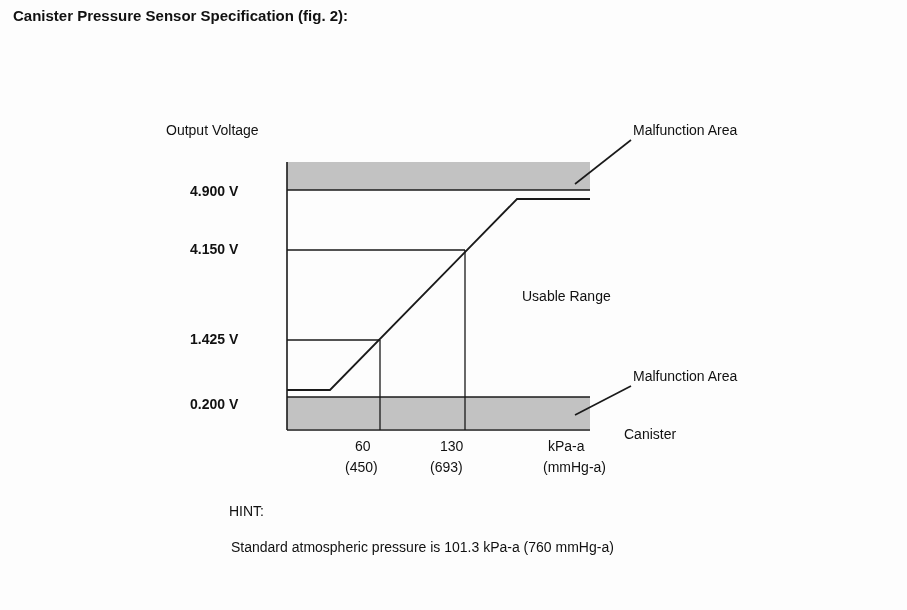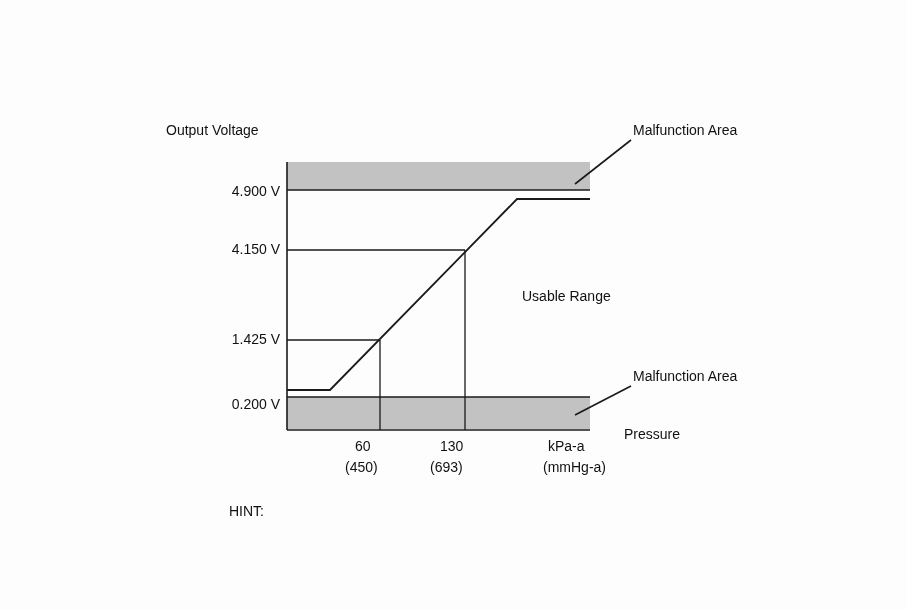--- a/index.html
+++ b/index.html
@@ -1,31 +1,32 @@
 <!DOCTYPE html>
 <html><head>
 <meta charset="utf-8">
 <style>
   html,body{margin:0;padding:0;background:#fff;}
   .page{position:relative;width:907px;height:610px;background:#fdfdfd;overflow:hidden;
         font-family:"Liberation Sans",sans-serif;color:#111;}
   .chart-svg{position:absolute;left:0;top:0;}
   .title{position:absolute;left:13px;top:7px;font-size:15px;font-weight:bold;white-space:nowrap;}
   .lbl{position:absolute;font-size:14px;line-height:1.2;white-space:nowrap;}
-  .right{text-align:right;}
+  .right{font-weight:bold;}
   .center{text-align:left;white-space:nowrap;}
   .ln{stroke-width:1.6;}
   .thin{stroke-width:1.3;}
   .curve{fill:none;stroke-width:1.8;}
 </style>
 </head>
 <body>
 
 <div class="page">
 
+  <div class="title">Canister Pressure Sensor Specification (fig. 2):</div>
 
   <svg class="chart-svg" width="907" height="610" xmlns="http://www.w3.org/2000/svg">
 
     <rect x="287" y="162" width="303" height="28" fill="#c2c2c2"></rect>
     <rect x="287" y="397" width="303" height="32" fill="#c2c2c2"></rect>
 
     <line x1="287" y1="162" x2="287" y2="430" class="ln" stroke="#1a1a1a"></line>
     <line x1="287" y1="430" x2="590" y2="430" class="ln" stroke="#1a1a1a"></line>
 
     <line x1="287" y1="190" x2="590" y2="190" class="ln" stroke="#1a1a1a"></line>
@@ -36,32 +37,33 @@
     <line x1="380" y1="340" x2="380" y2="430" class="thin" stroke="#1a1a1a"></line>
     <line x1="465" y1="250" x2="465" y2="430" class="thin" stroke="#1a1a1a"></line>
 
     <polyline points="287,390 330,390 517,199 590,199" class="curve" stroke="#1a1a1a"></polyline>
 
     <line x1="631" y1="140" x2="575" y2="184" class="ln" stroke="#1a1a1a"></line>
     <line x1="631" y1="386" x2="575" y2="415" class="ln" stroke="#1a1a1a"></line>
   </svg>
 
   <div class="lbl" style="left:166px;top:122px;">Output Voltage</div>
-  <div class="lbl" style="left:624px;top:426px;">Pressure</div>
+  <div class="lbl" style="left:624px;top:426px;">Canister</div>
   <div class="lbl" style="left:484px;top:288px;margin-left:38px;">Usable Range</div>
   <div class="lbl" style="left:633px;top:122px;">Malfunction Area</div>
   <div class="lbl" style="left:633px;top:368px;">Malfunction Area</div>
 
   <div class="lbl right" style="left:190px;top:183px;width:90px;">4.900 V</div>
   <div class="lbl right" style="left:190px;top:241px;width:90px;">4.150 V</div>
   <div class="lbl right" style="left:190px;top:331px;width:90px;">1.425 V</div>
   <div class="lbl right" style="left:190px;top:396px;width:90px;">0.200 V</div>
 
   <div class="lbl center" style="left:355px;top:438px;width:50px;">60</div>
   <div class="lbl center" style="left:345px;top:459px;width:70px;">(450)</div>
   <div class="lbl center" style="left:440px;top:438px;width:50px;">130</div>
   <div class="lbl center" style="left:430px;top:459px;width:70px;">(693)</div>
   <div class="lbl center" style="left:548px;top:438px;width:80px;">kPa-a</div>
   <div class="lbl center" style="left:543px;top:459px;width:95px;">(mmHg-a)</div>
 
   <div class="lbl" style="left:229px;top:503px;">HINT:</div>
+  <div class="lbl" style="left:231px;top:539px;">Standard atmospheric pressure is 101.3 kPa-a (760 mmHg-a)</div>
 
 </div>
 
 </body></html>

